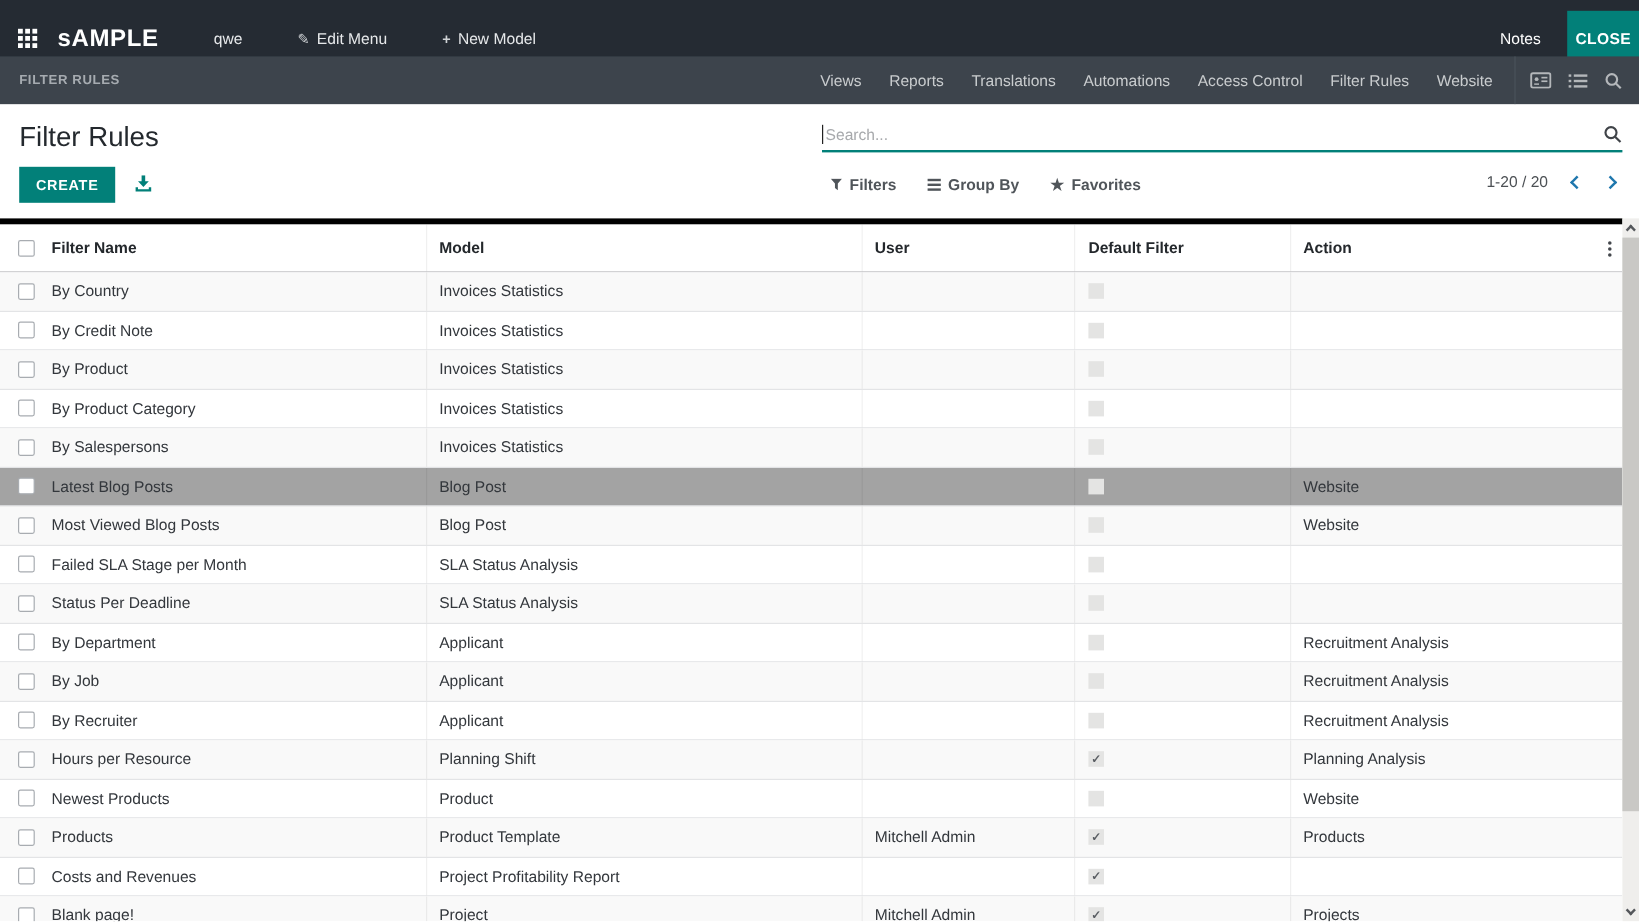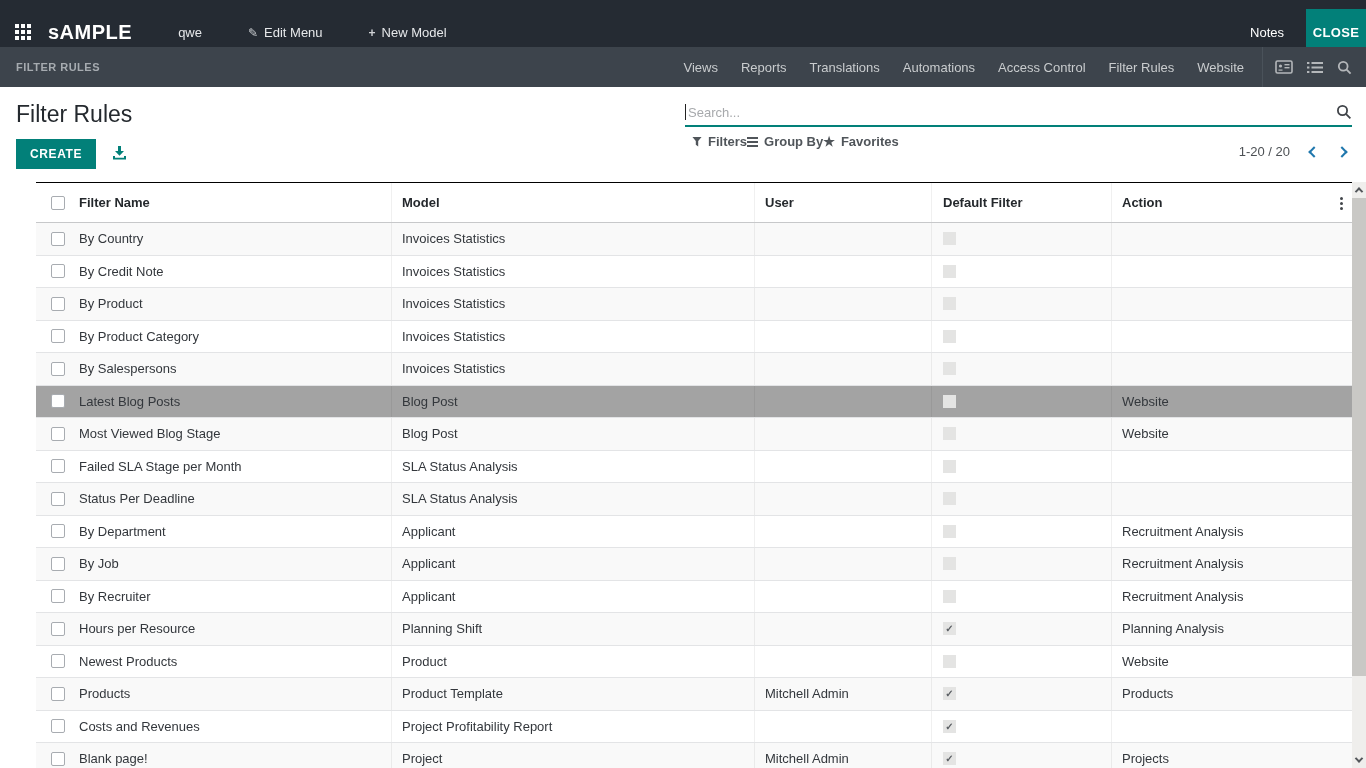--- a/index.html
+++ b/index.html
@@ -37,38 +37,38 @@
   .searchbox { position:absolute; left:685px; right:14px; top:12px; height:28px;
     border-bottom:2px solid #028079; display:flex; align-items:center; }
   .caret { width:1px; height:16px; background:#222; }
   .searchbox input { flex:1; border:none; outline:none; font-size:13px; color:#333;
     font-family:inherit; padding:0 4px 0 2px; background:transparent; }
   .searchbox input::placeholder { color:#a7a9ac; }
   .create-btn { position:absolute; left:16px; top:52px; background:#028079; color:#fff;
     border:none; font-family:inherit; font-size:12px; font-weight:bold; letter-spacing:.6px;
     padding:8px 14px; cursor:pointer; }
   .export { position:absolute; left:112px; top:59px; cursor:pointer; }
-  .fgf { position:absolute; left:692px; top:47px; display:flex; align-items:flex-end; }
+  .fgf { position:absolute; left:692px; top:59px; display:flex; align-items:flex-end; gap:26px; }
   .fgf .item { display:flex; align-items:center; gap:6px; font-size:13px; font-weight:bold;
     color:#50555a; cursor:pointer; }
   .funnel { width:10px; height:10px; background:#50555a;
     clip-path:polygon(0 0,100% 0,62% 45%,62% 100%,38% 82%,38% 45%); }
   .gby { display:flex; flex-direction:column; gap:2px; }
   .gby span { width:11px; height:2px; background:#50555a; }
   .star { font-size:13px; color:#50555a; line-height:1; }
   .pager { position:absolute; right:20px; top:57px; display:flex; align-items:center; gap:20px; }
   .pager-val { font-size:13px; color:#4c5054; }
   .chev { display:inline-block; width:8px; height:8px; border-top:2px solid #1f77ad;
     border-right:2px solid #1f77ad; cursor:pointer; }
   .chev.left { transform:rotate(-135deg); }
   .chev.right { transform:rotate(45deg); }
 
   
   .list { position:absolute; top:182px; left:0; right:14px; bottom:0; overflow:hidden;
-    border-top:1px solid #000000;margin-left:36px; }
+    border-top:5px solid #000000; }
   .thead { position:relative; height:40px; background:#fff; border-bottom:1px solid #c7c8ca; }
   .cell { position:absolute; top:0; bottom:0; display:flex; align-items:center;
     font-size:13px; color:#33373c; white-space:nowrap; overflow:hidden; }
   .hcell { font-weight:bold; color:#24282c; }
   .c-sel   { left:0;     width:43px;  padding-left:15px; }
   .c-name  { left:43px;  width:312px; }
   .c-model { left:355px; width:363px; padding-left:10px; }
   .c-user  { left:718px; width:177px; padding-left:10px; }
   .c-def   { left:895px; width:180px; padding-left:11px; }
   .c-act   { left:1075px; width:255px; padding-left:10px; }
@@ -299,21 +299,21 @@
     <span class="cell c-def sep">
       <span class="dcb"></span>
     </span>
     <span class="cell c-act sep">Website</span>
   </div>
 
   <div class="trow">
     <span class="cell c-sel">
       <span class="cb"></span>
     </span>
-    <span class="cell c-name">Most Viewed Blog Stage</span>
+    <span class="cell c-name">Most Viewed Blog Posts</span>
     <span class="cell c-model sep">Blog Post</span>
     <span class="cell c-user sep"></span>
     <span class="cell c-def sep">
       <span class="dcb"></span>
     </span>
     <span class="cell c-act sep">Website</span>
   </div>
 
   <div class="trow">
     <span class="cell c-sel">

